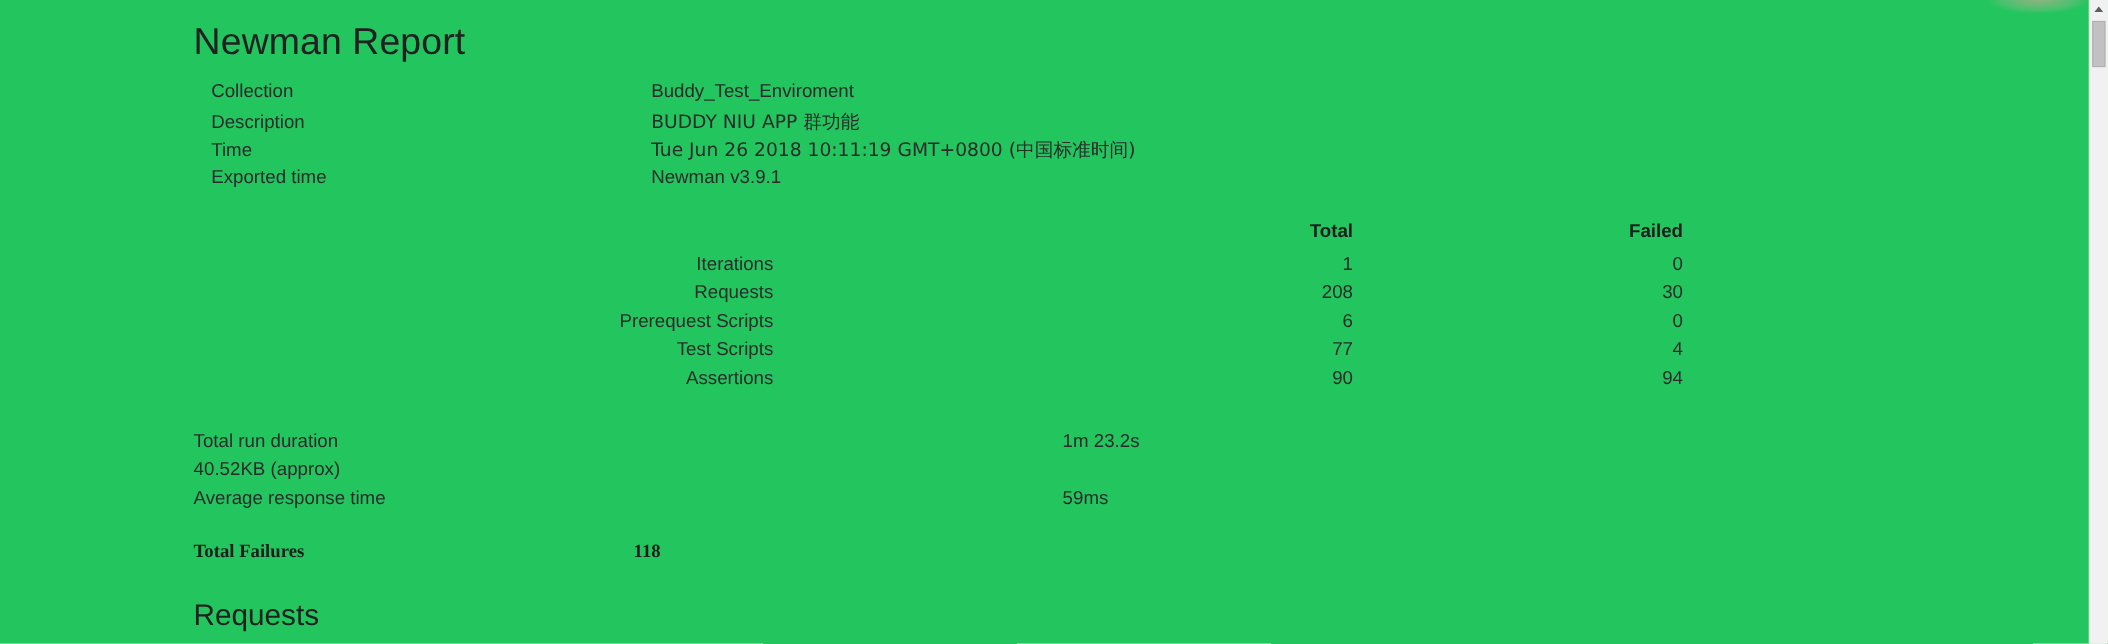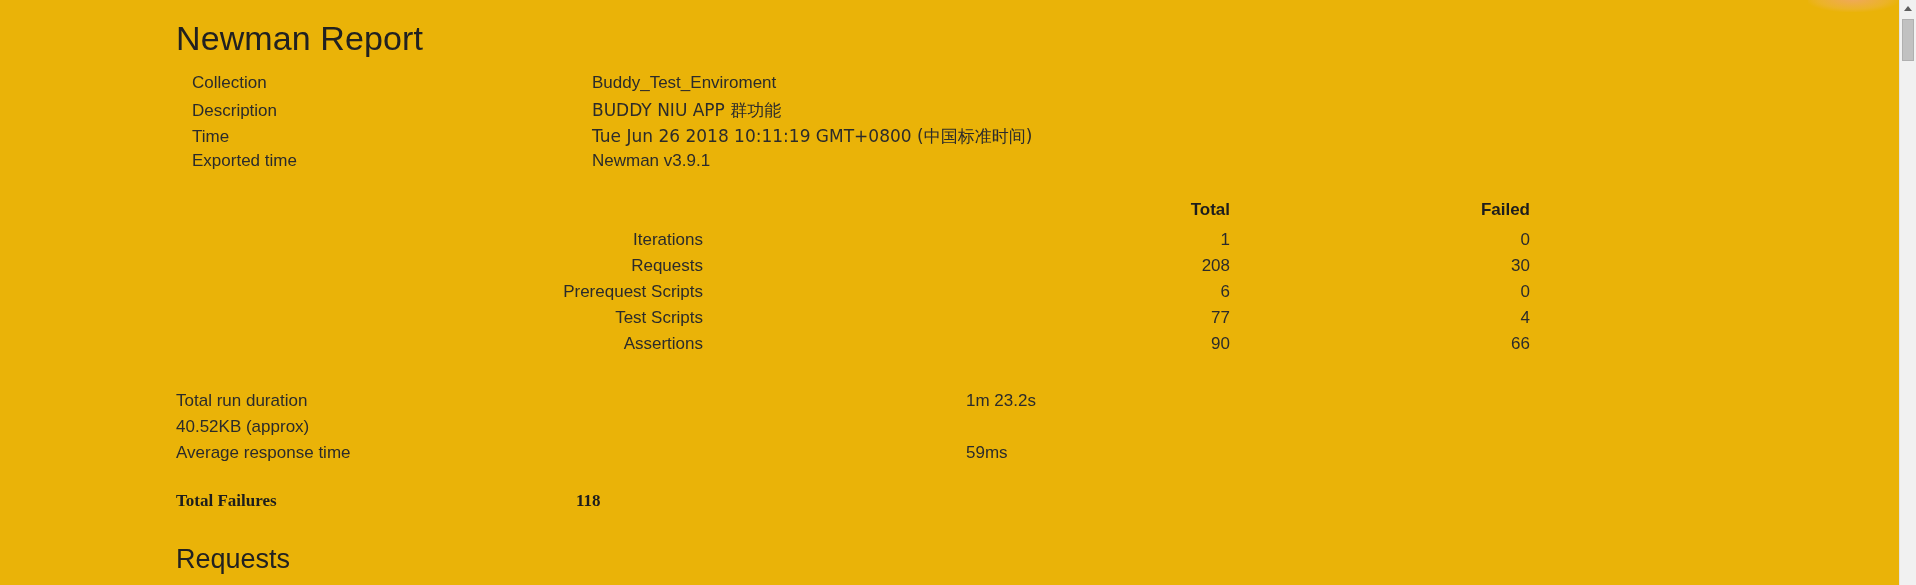--- a/index.html
+++ b/index.html
@@ -18,21 +18,21 @@
   }
 
   
   .viewport {
     position: absolute;
     left: 0;
     top: 0;
     width: 1899px;
     height: 585px;
     overflow: hidden;
-    background: #eab308;
+    background: #22c55e;
   }
 
   .page {
     position: absolute;
     left: 176px;
     top: 0;
     width: 1620px;
   }
 
   
@@ -290,21 +290,21 @@
 
       <div class="stats-row">
         <div class="col-label">Test Scripts</div>
         <div class="col-total">77</div>
         <div class="col-failed">4</div>
       </div>
 
       <div class="stats-row">
         <div class="col-label">Assertions</div>
         <div class="col-total">90</div>
-        <div class="col-failed">66</div>
+        <div class="col-failed">94</div>
       </div>
 
     </div>
 
     <div class="summary">
 
       <div class="summary-row">
         <div class="summary-label">Total run duration</div>
         <div class="summary-value">1m 23.2s</div>
       </div>

